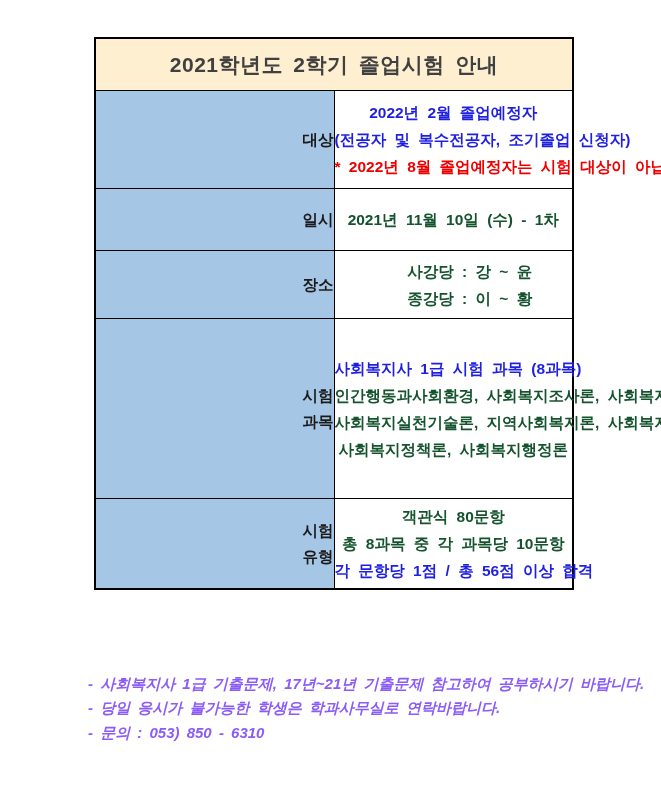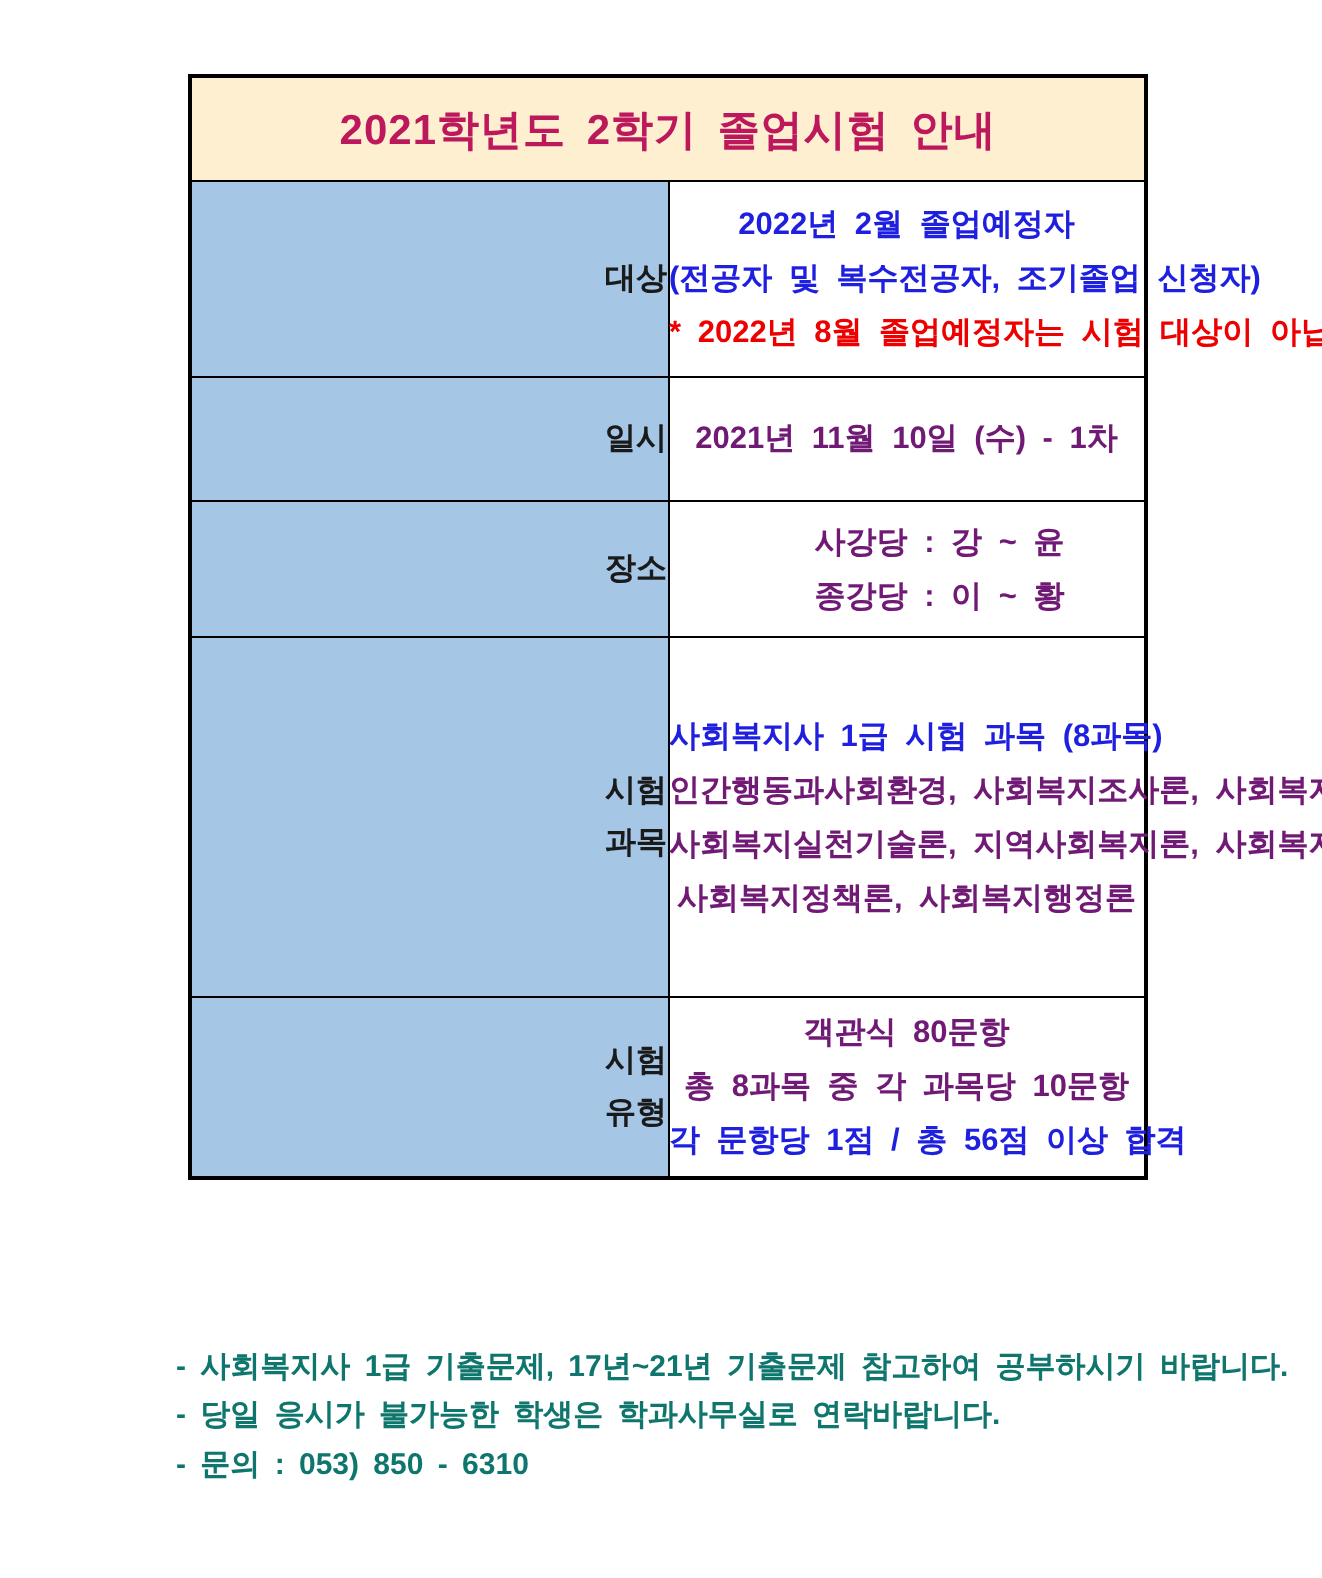--- a/index.html
+++ b/index.html
@@ -23,53 +23,54 @@
     padding:0;
   }
   .title-cell {
     background:#FDEFD0;
     height:51px;
     text-align:center;
     vertical-align:middle;
     font-size:21px;
     letter-spacing:0.5px;
     word-spacing:4px;
-    color:#be185d;
+    color:#404040;
   }
   th.rowhead {
     background:#A6C6E6;
     width:56px;
     text-align:right;
     vertical-align:middle;
     font-size:15.5px;
     color:#1a1a1a;
   }
   th.rowhead .hline { line-height:26px; }
   td.content {
     text-align:center;
     vertical-align:middle;
     font-size:15.5px;
     color:#1a1a1a;
   }
   .line { line-height:27px; word-spacing:4px; white-space:nowrap; }
   .c-blue { color:#1F1FE0;text-align:center; }
   .c-red  { color:#EE0000; }
-  .c-black{ color:#701a75; }
+  .c-black{ color:#14532d; }
   .r-target  td.content, .r-target  th { height:97px; }
   .r-datetime td.content, .r-datetime th { height:61px; }
   .r-location td.content, .r-location th { height:67px;padding-left:33px; }
   .r-time    td.content, .r-time    th { height:61px; }
   .r-subjects td.content, .r-subjects th { height:179px; }
   .r-format  td.content, .r-format  th { height:89px; }
   .notes {
     position:absolute;
     left:88px; top:672px;
     width:540px;
     font-size:15px;
-    color:#0f766e;
+    color:#8b5cf6;
+    font-style:italic;
   }
   .note-line { line-height:24.3px; word-spacing:3px; white-space:nowrap; }
 </style>
 </head>
 <body>
 
 <div class="page">
 
   <table class="main-table">
     <tbody>

